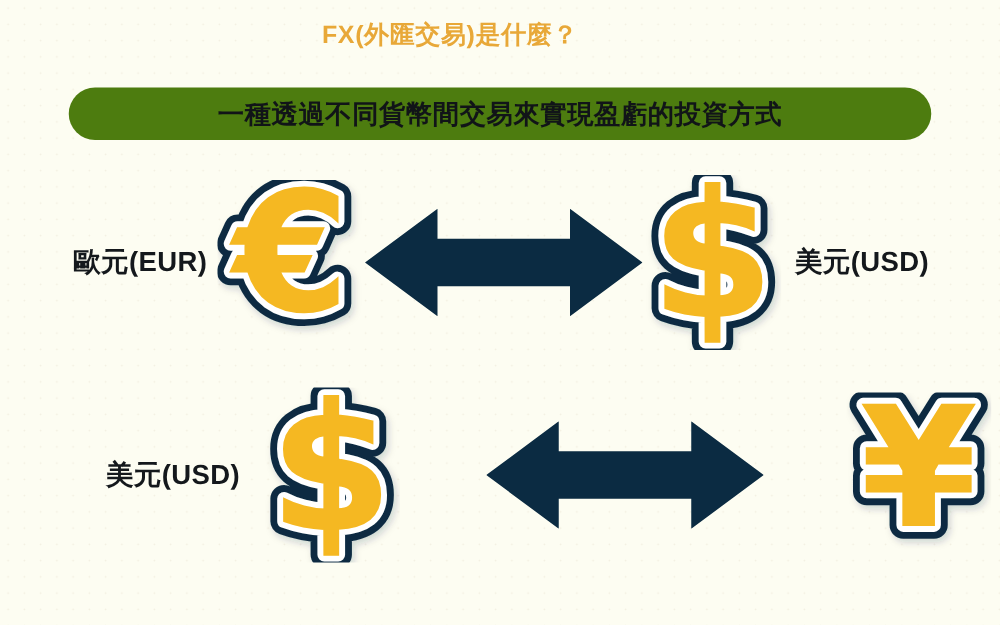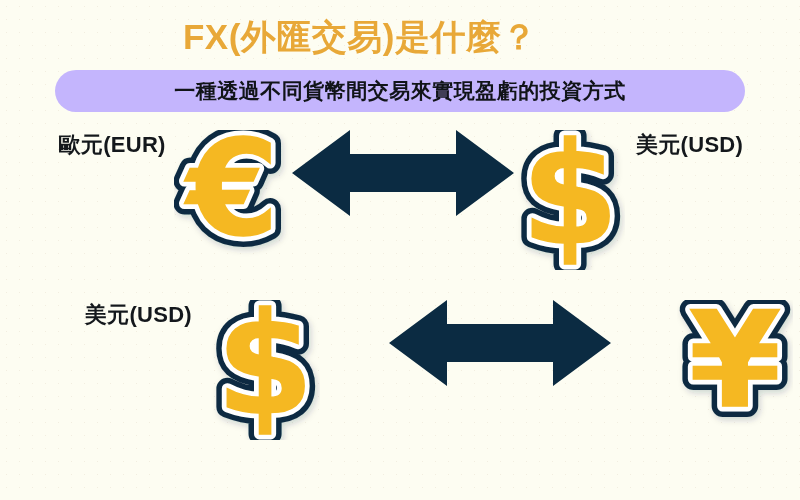--- a/index.html
+++ b/index.html
@@ -31,36 +31,36 @@
     z-index: 1;
   }
 
   
   .title {
     position: absolute;
     top: 16px;
     left: 0;
     width: 720px;
     text-align: center;
-    font-size: 35px;
+    font-size: 20px;
     font-weight: 700;
     color: #E8A838;
     letter-spacing: 0.5px;
     line-height: 1.2;
     white-space: nowrap;
   }
 
   
   .subtitle-pill {
     position: absolute;
     top: 70px;
     left: 55px;
     width: 690px;
     height: 42px;
-    background: #c4b5fd;
+    background: #4d7c0f;
     border-radius: 21px;
     display: flex;
     align-items: center;
     justify-content: center;
     font-family: Liberation Serif, serif;
   }
   .subtitle-text {
     font-size: 21px;
     font-weight: 700;
     color: #111418;
@@ -68,21 +68,21 @@
     white-space: nowrap;
   }
 
   
   .row {
     position: absolute;
     left: 0;
     width: 800px;
     height: 160px;
     display: flex;
-    align-items: flex-start;
+    align-items: center;
   }
   .row-top    { top: 130px; }
   .row-bottom { top: 300px; }
 
   .cell-label-left {
     width: 200px;
     text-align: right;
     padding-right: 8px;
     box-sizing: border-box;
   }

